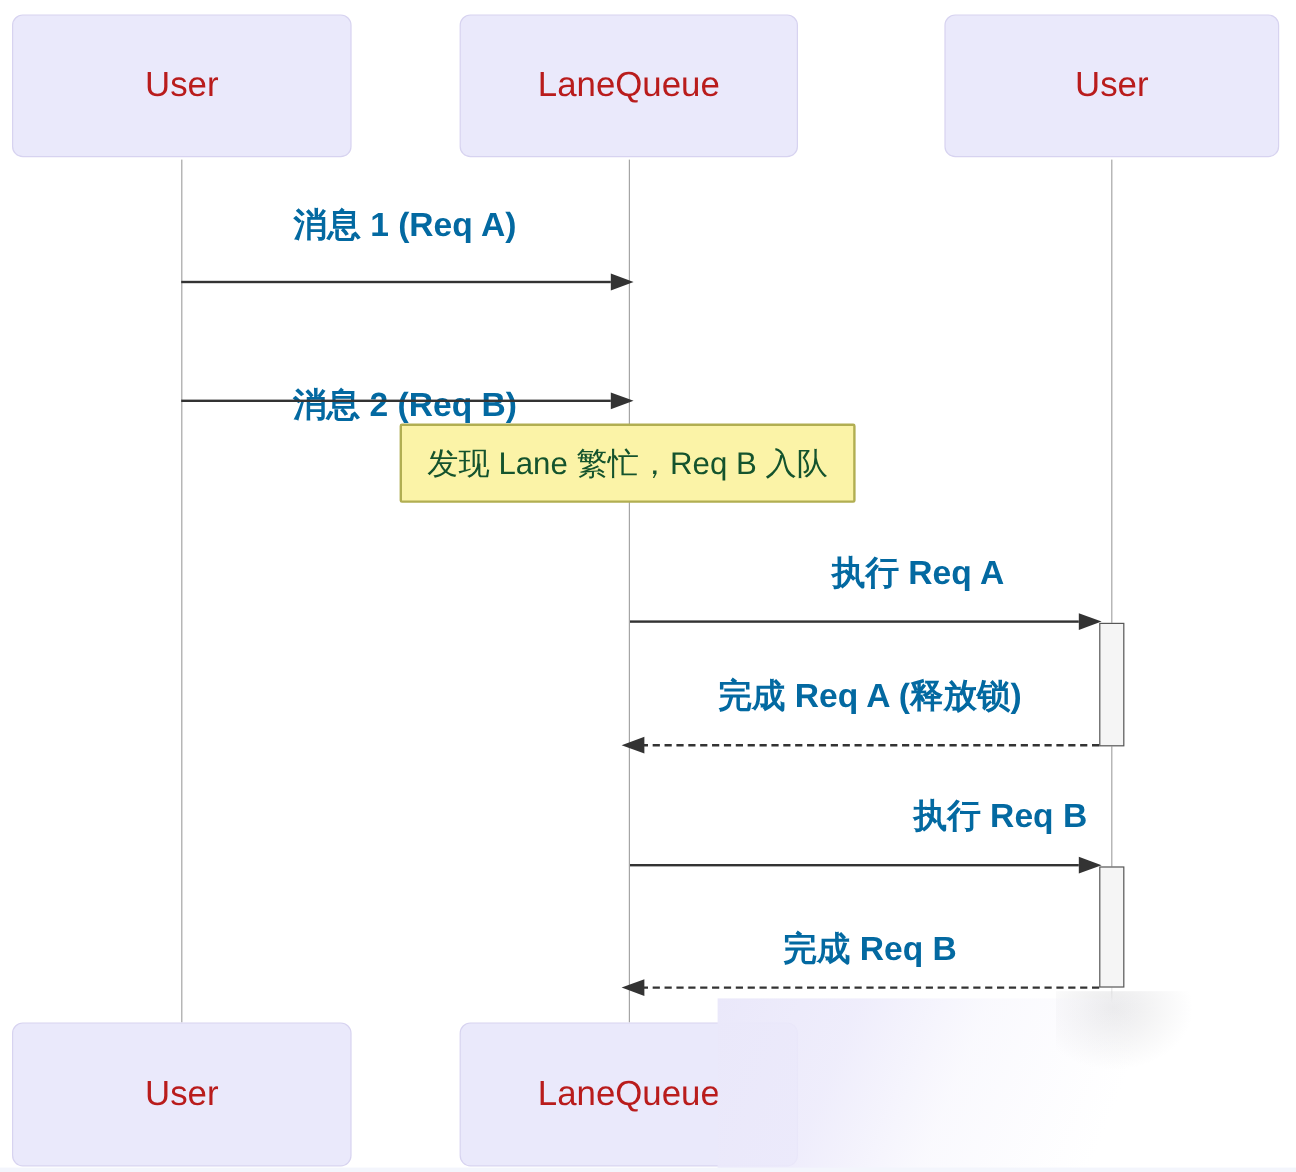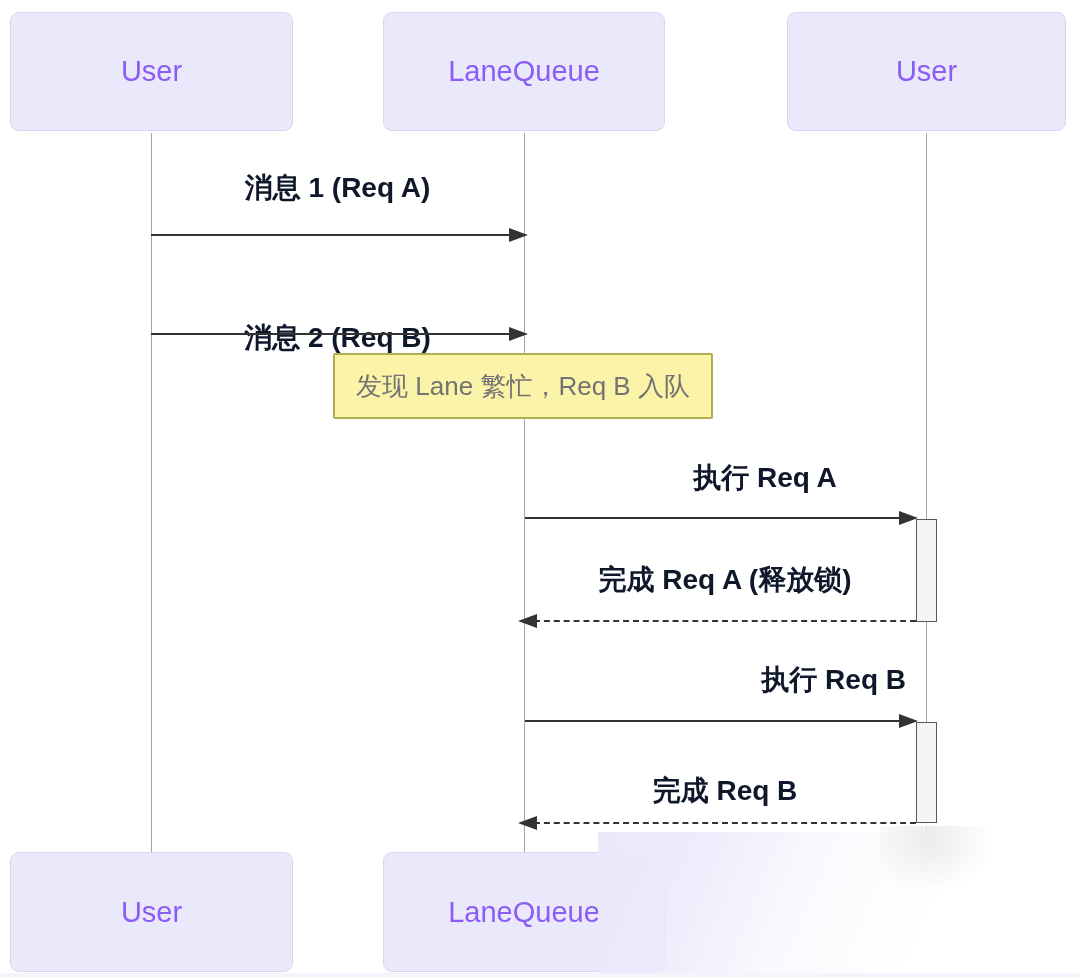--- a/index.html
+++ b/index.html
@@ -11,47 +11,47 @@
     font-family:"Liberation Sans","DejaVu Sans",sans-serif;
     color:#131316;
   }
   
   .lifeline{position:absolute;width:1px;background:#a5a5a5;}
   
   .actor{
     position:absolute;height:119px;
     background:#eae9fb;border:1.5px solid #d7d3f0;border-radius:9px;
     display:flex;align-items:center;justify-content:center;
-    font-size:29px;color:#8b5cf6;box-sizing:border-box;
+    font-size:29px;color:#b91c1c;box-sizing:border-box;
   }
   
   .msg-label{
     position:absolute;text-align:center;
-    font-size:28px;font-weight:700;color:#0f172a;
+    font-size:28px;font-weight:700;color:#0369a1;
     line-height:36px;
   }
   
   .arrow-line{position:absolute;height:0;border-top:2.5px solid #333333;}
   .arrow-line.dashed{border-top-style:dashed;}
   .arrow-head-right{
     position:absolute;width:0;height:0;
     border-left:19px solid #333333;
     border-top:7px solid transparent;border-bottom:7px solid transparent;
   }
   .arrow-head-left{
     position:absolute;width:0;height:0;
     border-right:19px solid #333333;
     border-top:7px solid transparent;border-bottom:7px solid transparent;
   }
   
   .note{
     position:absolute;left:333px;top:353px;width:380px;height:66px;
     background:#fbf3a7;border:2px solid #b1ae52;border-radius:2px;
     display:flex;align-items:center;justify-content:center;
-    font-size:26px;color:#737373;box-sizing:border-box;white-space:nowrap;
+    font-size:26px;color:#14532d;box-sizing:border-box;white-space:nowrap;
   }
   
   .activation{
     position:absolute;width:21px;
     background:#f5f5f5;border:1.5px solid #575757;box-sizing:border-box;
   }
   
   .smudge{
     position:absolute;left:598px;top:832px;width:482px;height:145px;
     background:linear-gradient(112deg,

